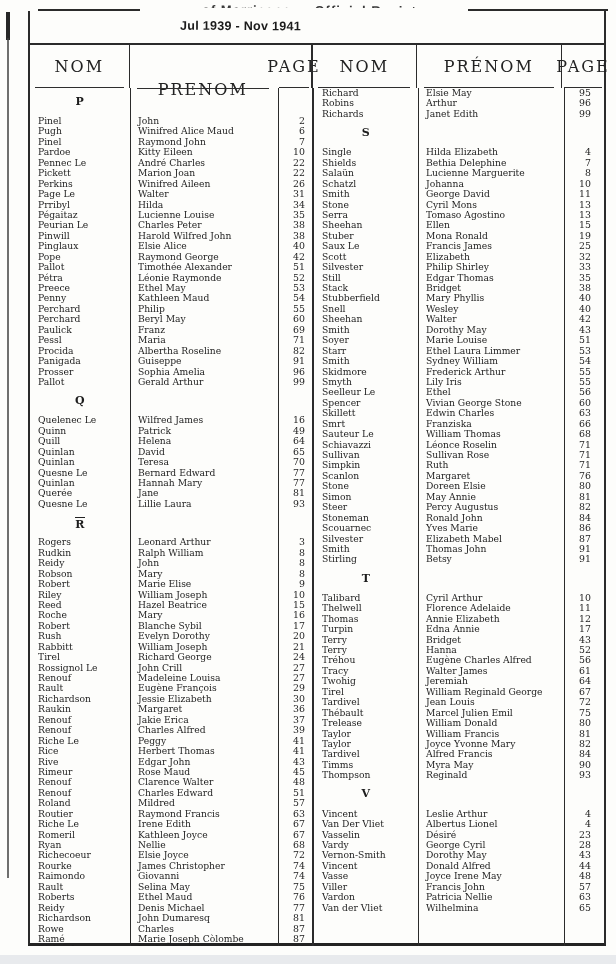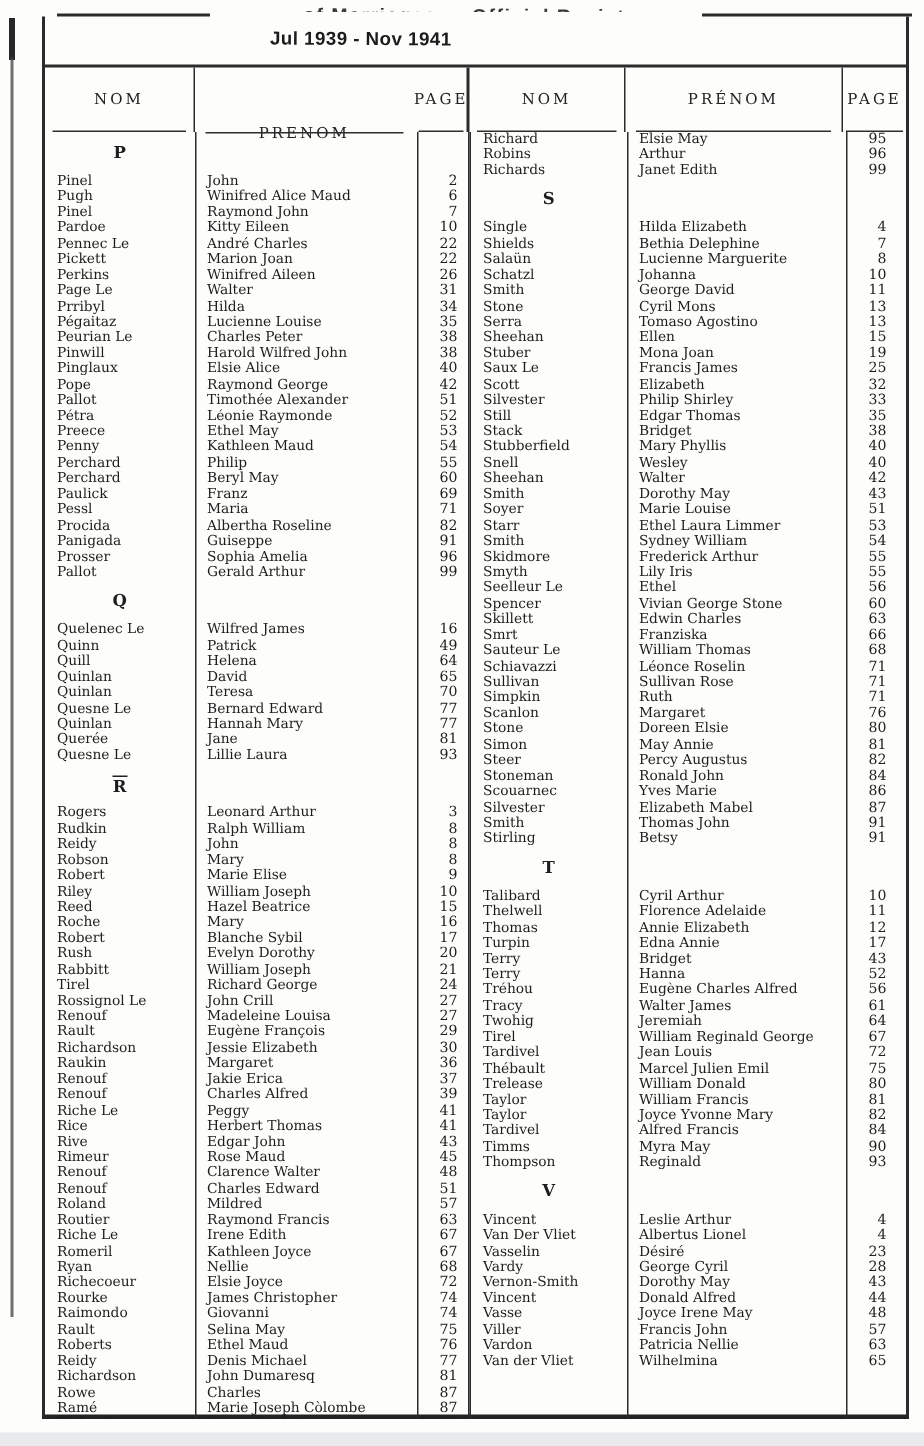--- a/index.html
+++ b/index.html
@@ -36,21 +36,21 @@
   }
   .date-text{
     position:absolute;left:150px;top:8px;
     font-family:"Liberation Sans", sans-serif;font-weight:bold;font-size:12.5px;color:#1b1b1b;
     letter-spacing:.3px;transform:rotate(.3deg);white-space:nowrap;
   }
   
   .header-row{display:flex;height:43px;position:relative;}
   .hcell{
     position:relative;display:flex;align-items:center;justify-content:center;
-    font-size:10px;letter-spacing:2px;color:#222;box-sizing:border-box;
+    font-size:16px;letter-spacing:2px;color:#222;box-sizing:border-box;
   }
   .hcell .hunder{position:absolute;bottom:0;left:5%;width:90%;border-bottom:1.5px solid #2e2e2e;}
   .h-nom-l{width:100px;border-right:1px solid #2b2b2b;}
   .h-pre-l{width:148px;border-right:1px solid #2b2b2b;margin-top:44px;}
   .h-pg-l{width:34px;}
   .h-sep{width:1px;border-left:1.5px solid #2b2b2b;border-right:1.5px solid #2b2b2b;}
   .h-nom-r{width:104px;border-right:1px solid #2b2b2b;}
   .h-pre-r{width:146px;border-right:1px solid #2b2b2b;}
   .h-pg-r{width:42px;}
   
@@ -586,21 +586,21 @@
           <div class="c pre">Tomaso Agostino</div>
           <div class="c pg">13</div>
         </div>
         <div class="row entry">
           <div class="c nom">Sheehan</div>
           <div class="c pre">Ellen</div>
           <div class="c pg">15</div>
         </div>
         <div class="row entry">
           <div class="c nom">Stuber</div>
-          <div class="c pre">Mona Joan</div>
+          <div class="c pre">Mona Ronald</div>
           <div class="c pg">19</div>
         </div>
         <div class="row entry">
           <div class="c nom">Saux Le</div>
           <div class="c pre">Francis James</div>
           <div class="c pg">25</div>
         </div>
         <div class="row entry">
           <div class="c nom">Scott</div>
           <div class="c pre">Elizabeth</div>

